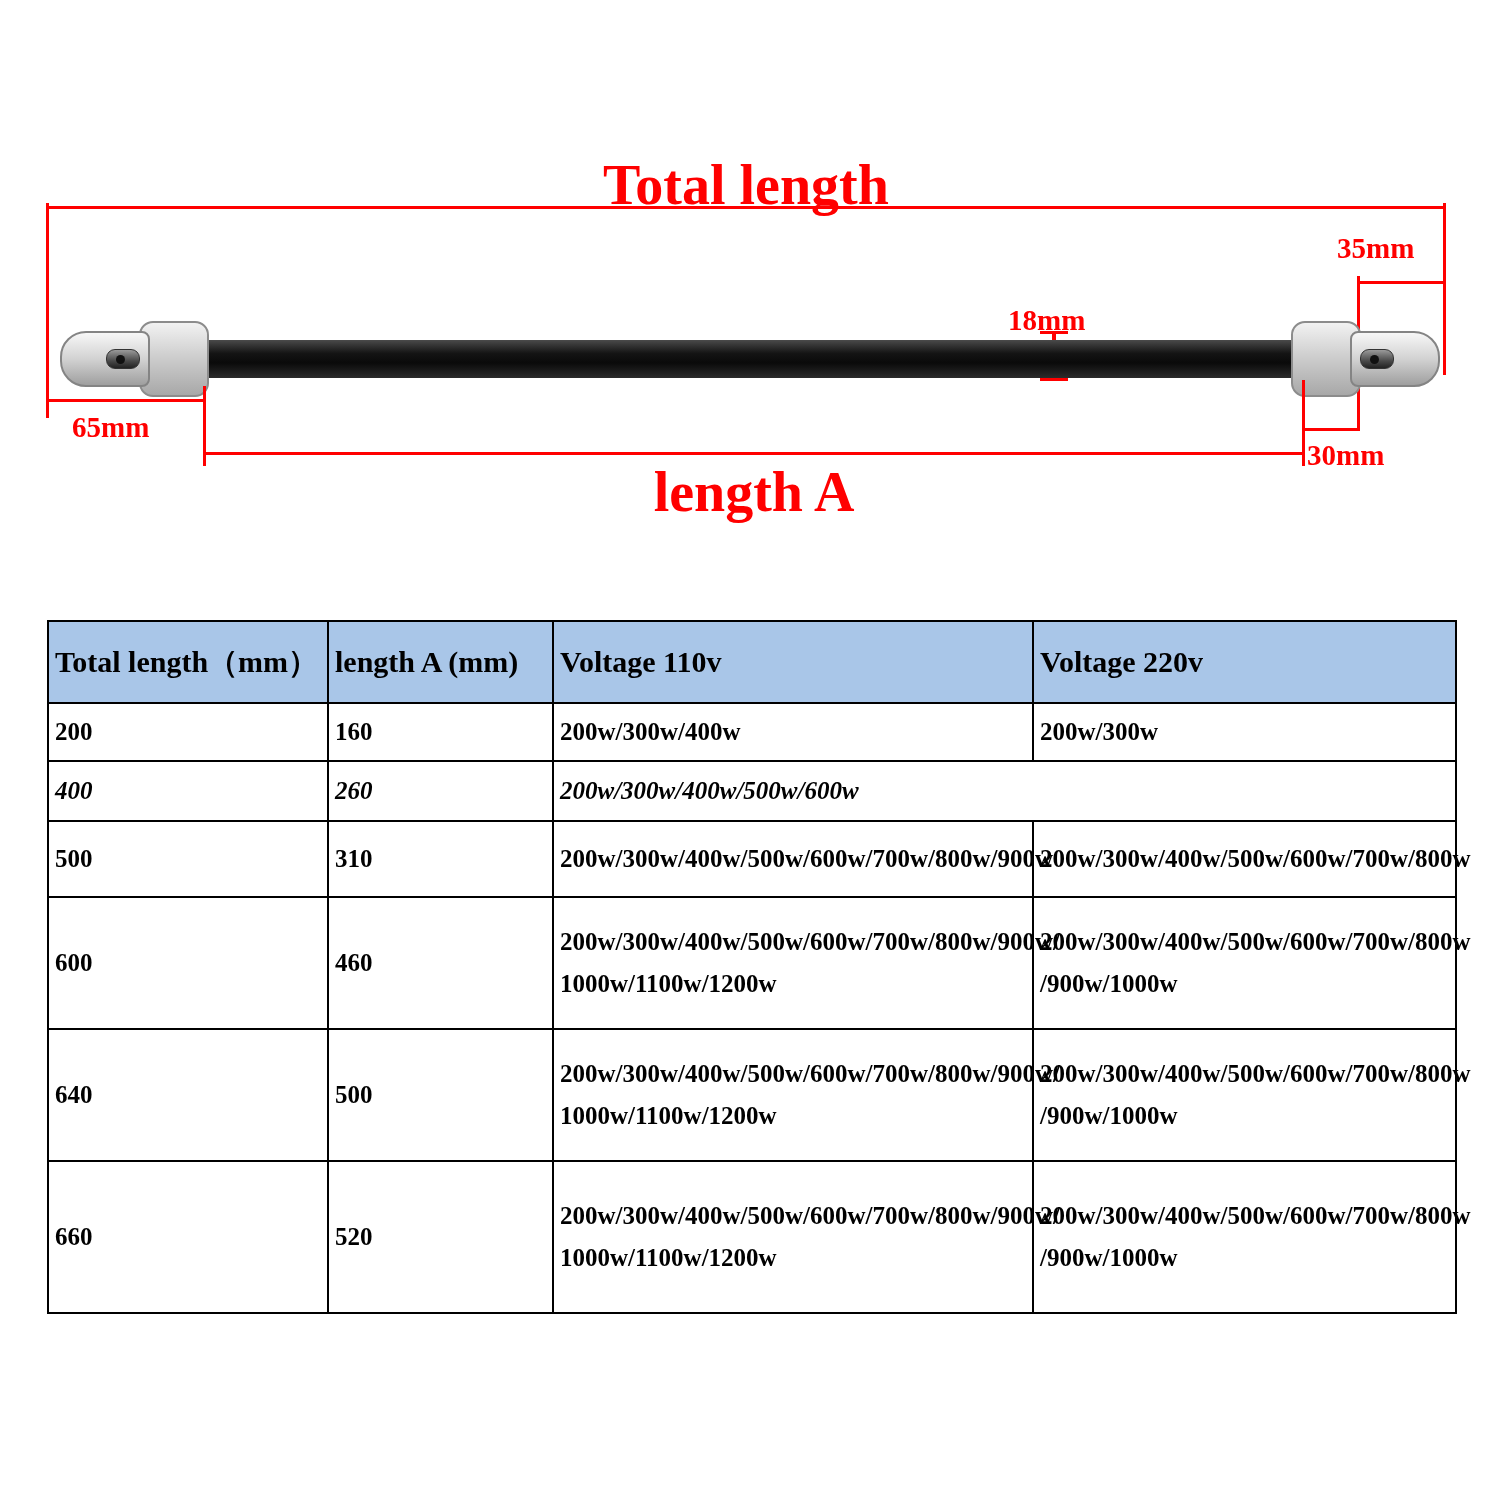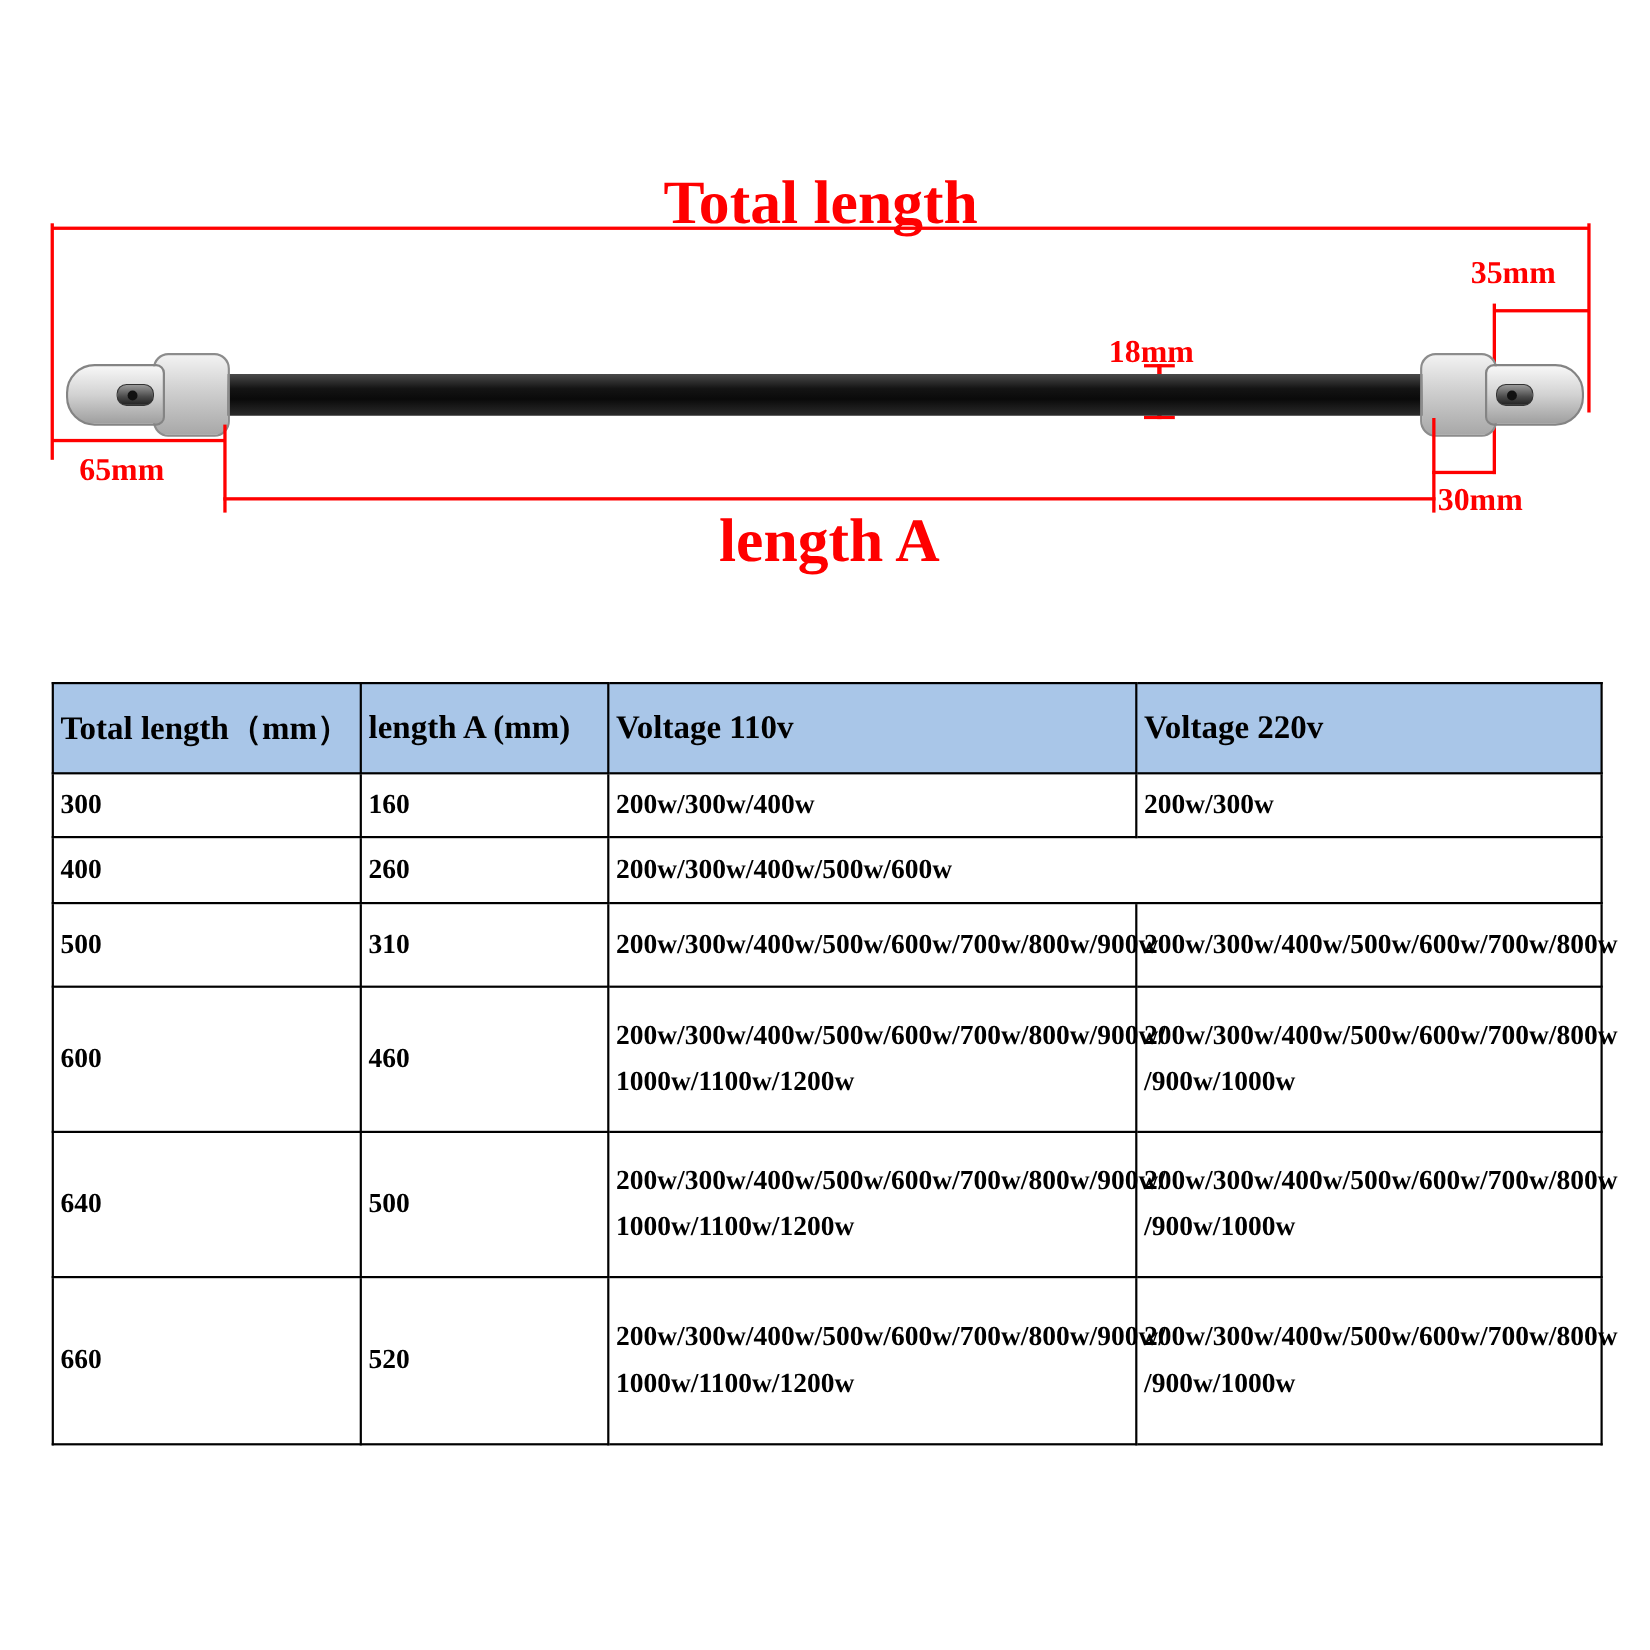--- a/index.html
+++ b/index.html
@@ -46,21 +46,21 @@
   }
   .spec-table th, .spec-table td {
     border:2px solid #000; text-align:left; vertical-align:middle;
     padding:4px 6px; box-sizing:border-box;
   }
   .spec-table th {
     background:#a9c6e8; font-size:30px; height:82px;
   }
   .spec-table td { font-size:25px; white-space:pre-line; line-height:1.7; }
   .spec-table tbody tr:nth-child(1) td { height:58px; }
-  .spec-table tbody tr:nth-child(2) td { height:60px; }
+  .spec-table tbody tr:nth-child(2) td { height:60px;font-style:italic; }
   .spec-table tbody tr:nth-child(3) td { height:76px; }
   .spec-table tbody tr:nth-child(4) td { height:132px; }
   .spec-table tbody tr:nth-child(5) td { height:132px; }
   .spec-table tbody tr:nth-child(6) td { height:152px; }
 </style>
 </head>
 <body>
 
 <div class="canvas">
 
@@ -116,21 +116,21 @@
     <thead>
       <tr>
         <th>Total length（mm）</th>
         <th>length A (mm)</th>
         <th>Voltage 110v</th>
         <th>Voltage 220v</th>
       </tr>
     </thead>
     <tbody>
       <tr>
-        <td>300</td>
+        <td>200</td>
         <td>160</td>
         <td>200w/300w/400w</td>
         <td>200w/300w</td>
       </tr>
       <tr>
         <td>400</td>
         <td>260</td>
         <td colspan="2">200w/300w/400w/500w/600w</td>
       </tr>
       <tr>

